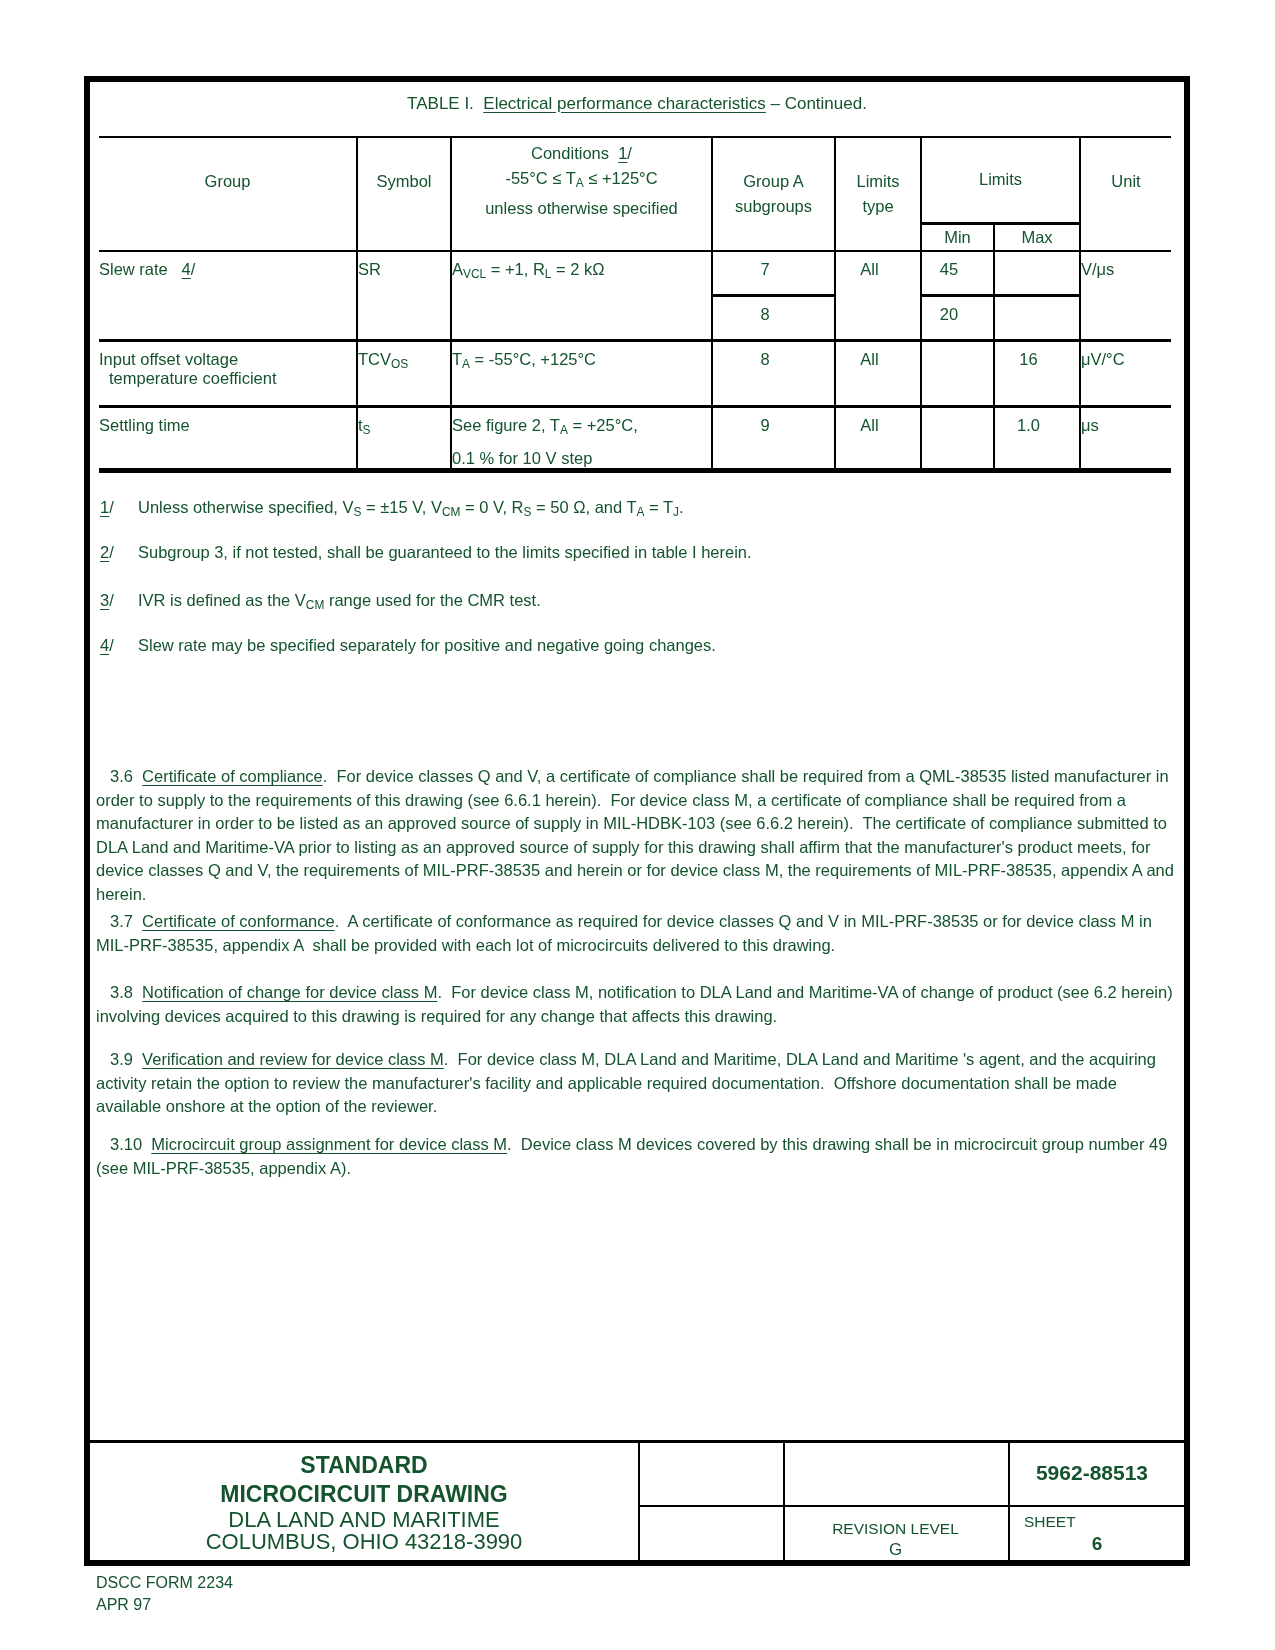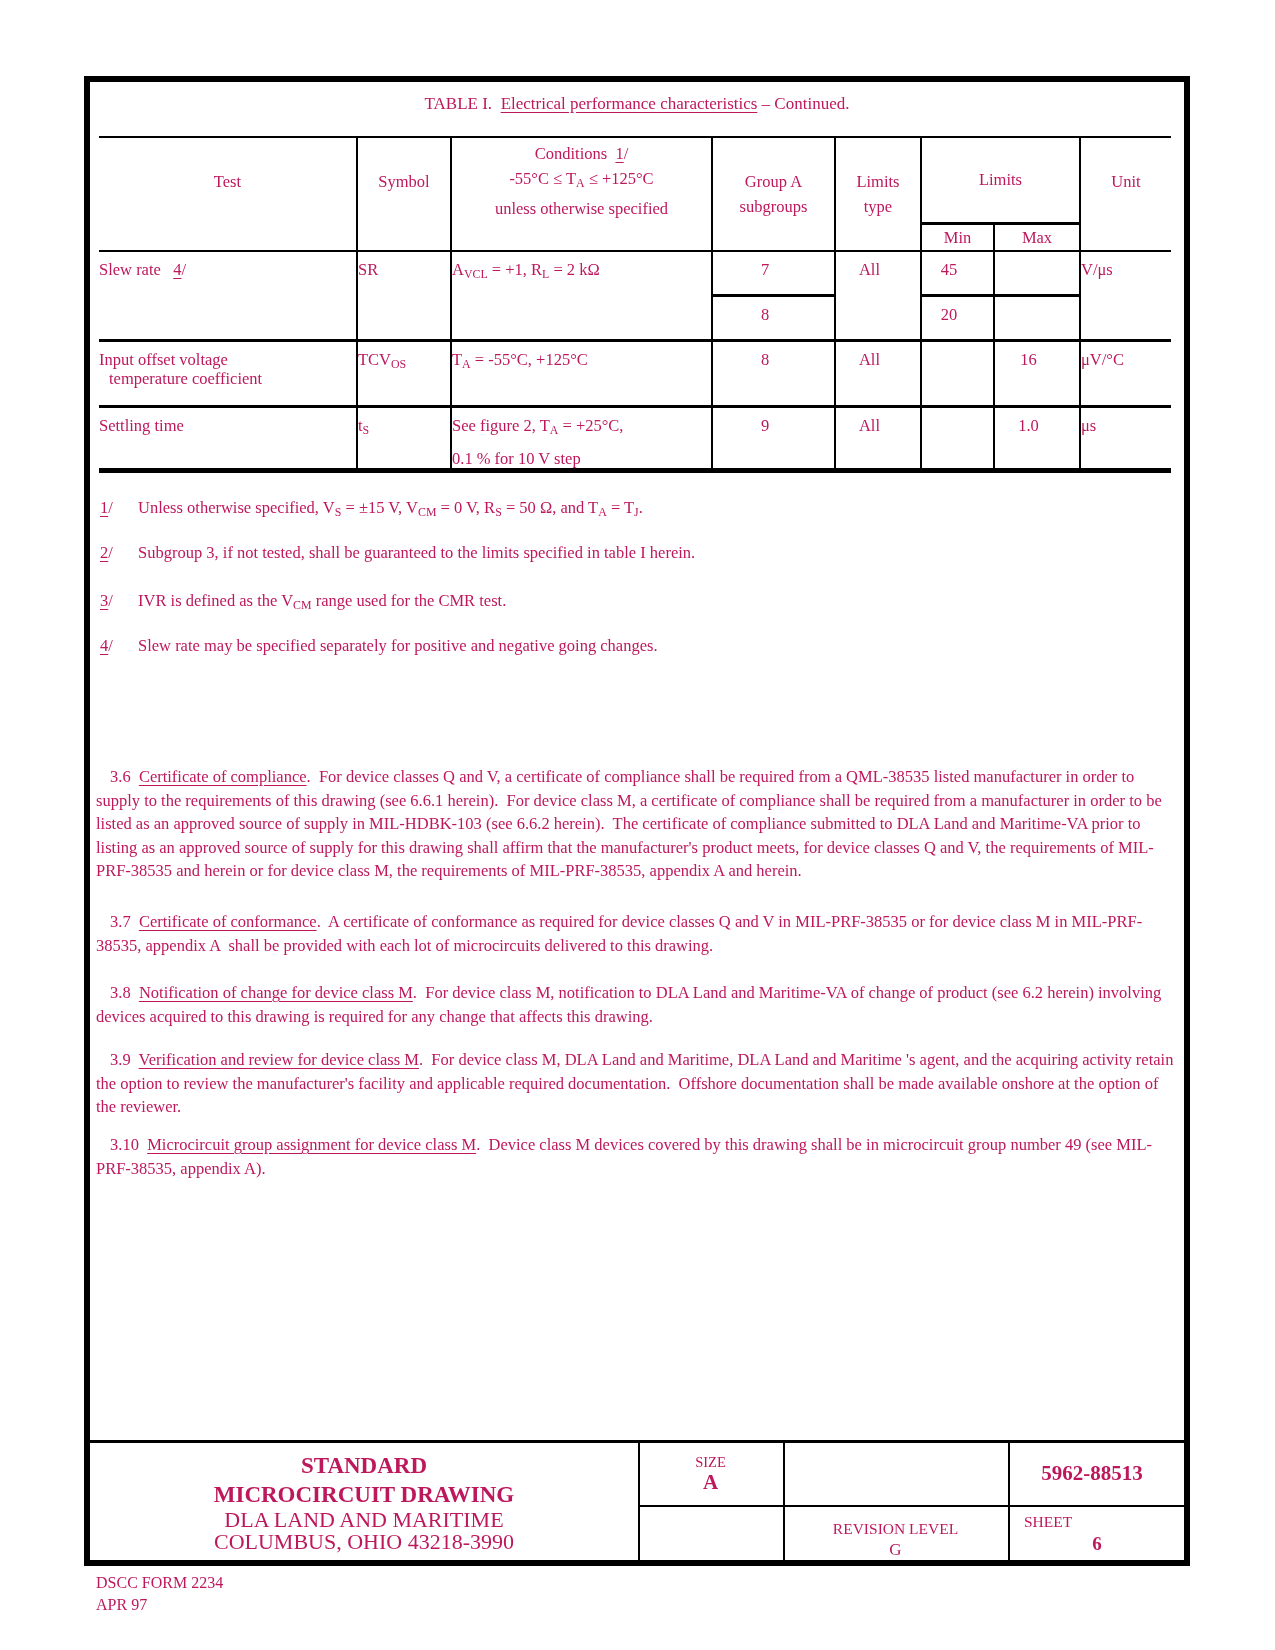--- a/index.html
+++ b/index.html
@@ -1,17 +1,17 @@
 <!DOCTYPE html>
 <html><head>
 <meta charset="utf-8">
 <style>
   html,body { margin:0; padding:0; background:#fff; }
   .page { position:relative; width:1275px; height:1650px; background:#fff;
-          font-family:Liberation Serif, serif; color:#be185d; overflow:hidden; }
+          font-family:Liberation Sans, sans-serif; color:#14532d; overflow:hidden; }
   .frame { position:absolute; left:84px; top:76px; width:1106px; height:1490px;
            border:6px solid #000; box-sizing:border-box; }
   .tbl-title { position:absolute; top:12px; left:0; width:100%; text-align:center; font-size:17px; }
   .ul { text-decoration:underline; text-underline-offset:3px; }
   .sub { font-size:72%; vertical-align:-0.22em; }
 
   .tablewrap { position:absolute; left:9px; top:54px; }
   table.tbl { border-collapse:collapse; table-layout:fixed; width:1072px;
               border-top:2px solid #000; border-bottom:5px solid #000; }
   .tbl td { font-size:16.5px; vertical-align:top; padding:8px 17px 0 0; line-height:19px; white-space:pre-wrap; }
@@ -75,21 +75,21 @@
             <col style="width:94px">
             <col style="width:261px">
             <col style="width:123px">
           <col style="width:86px">
             <col style="width:73px">
             <col style="width:86px">
             <col style="width:91px">
         </colgroup>
         <tbody>
             <tr style="height:86px">
-          <td class="hdr hb" rowspan="2"><div class="up-inner">Test</div></td>
+          <td class="hdr hb" rowspan="2"><div class="up-inner">Group</div></td>
           <td class="hdr vl hb" rowspan="2"><div class="up-inner">Symbol</div></td>
           <td class="hdr vl hb" rowspan="2"><div class="up-inner"><div><span>Conditions &nbsp;</span><span class="ul">1</span><span>/</span></div><div><span>-55°C ≤ T</span><span class="sub">A</span><span> ≤ +125°C</span></div><div>unless otherwise specified</div></div></td>
           <td class="hdr vl hb" rowspan="2"><div>Group A</div><div>subgroups</div></td>
           <td class="hdr vl hb" rowspan="2"><div>Limits</div><div>type</div></td>
           <td class="hdr vl lb" colspan="2"><span>Limits</span></td>
           <td class="hdr vl hb" rowspan="2"><div class="up-inner">Unit</div></td>
         </tr>
         <tr style="height:28px">
           <td class="hdr vl hb"><span>Min</span></td>
           <td class="hdr vl hb"><span>Max</span></td>
@@ -148,24 +148,20 @@
       <div class="fv fv1"></div>
       <div class="fv fv2"></div>
       <div class="fv fv3"></div>
       <div class="fd"></div>
       <div class="fcell title-cell">
         <div class="org-big">STANDARD</div>
         <div class="org-big">MICROCIRCUIT DRAWING</div>
         <div class="org-small">DLA LAND AND MARITIME</div>
         <div class="org-small">COLUMBUS, OHIO 43218-3990</div>
       </div>
-      <div class="fcell size-cell">
-        <div class="size-label">SIZE</div>
-        <div class="size-value">A</div>
-      </div>
       <div class="fcell num-cell">
           <span>5962-88513</span>
         </div>
       <div class="fcell rev-cell">
         <div class="rev-label">REVISION LEVEL</div>
         <div class="rev-value">G</div>
       </div>
       <div class="fcell sheet-cell">
         <div class="sheet-label">SHEET</div>
         <div class="sheet-value">6</div>

